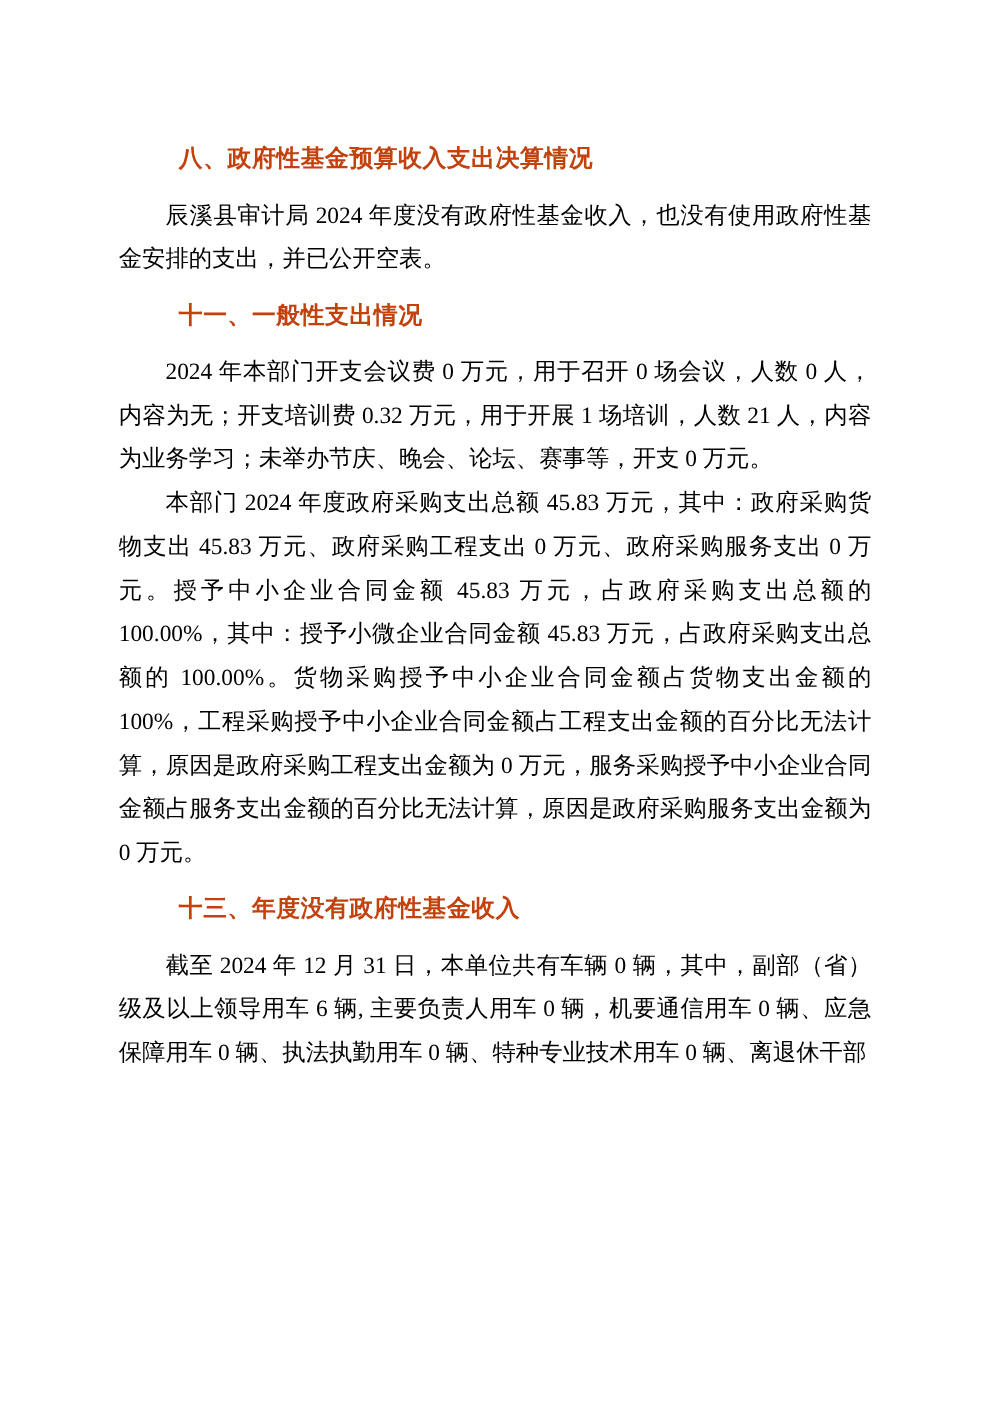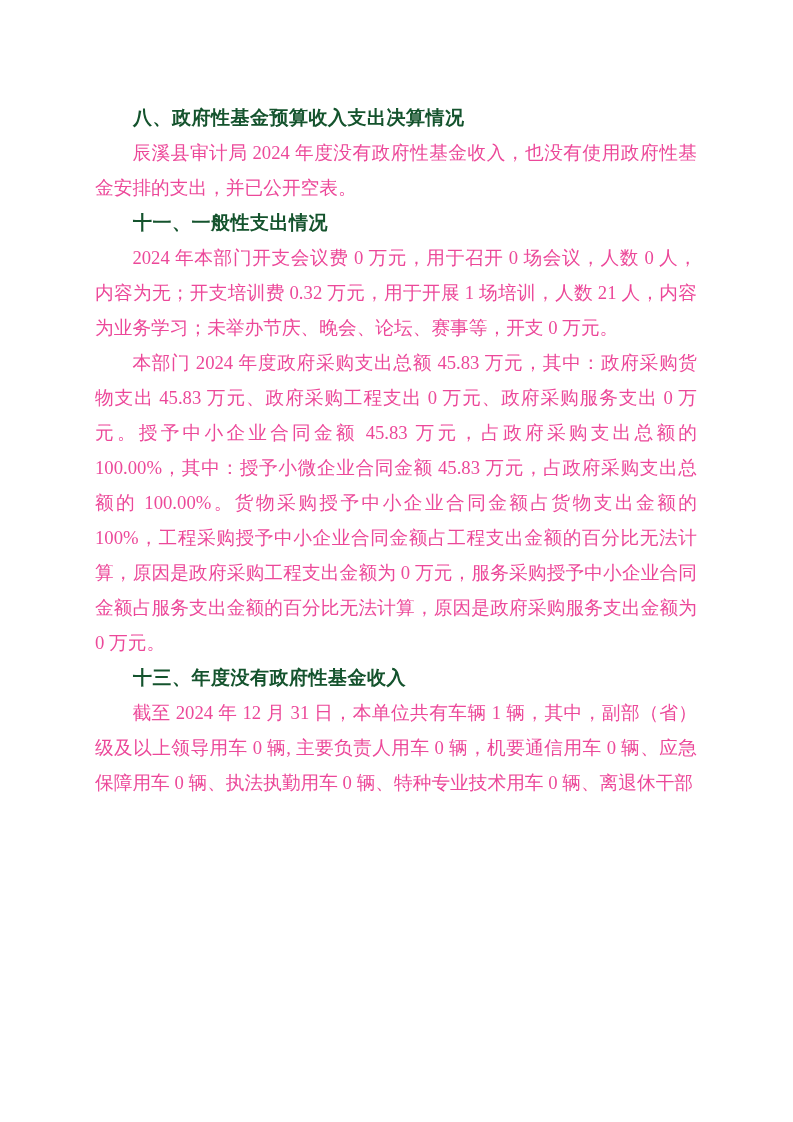--- a/index.html
+++ b/index.html
@@ -16,41 +16,41 @@
   }
   .content {
     position: absolute;
     left: 95px;
     top: 100px;
     width: 602px;
     color: #000000;
   }
   .section { margin: 0; padding: 0; }
   .section-heading {
-    margin: 0;
+    margin: 10px;
     padding: 0;
     font-family: "Liberation Sans", sans-serif;
     font-weight: 700;
     font-size: 19px;
     line-height: 35px;
     text-indent: 2em;
     letter-spacing: 0.5px;
-    color: #14532d;
+    color: #c2410c;
     white-space: normal;
   }
   .section-paragraph {
     margin: 0;
     padding: 0;
     font-family: "Liberation Serif", serif;
     font-weight: 400;
     font-size: 18.7px;
     line-height: 35px;
     text-indent: 2em;
     text-align: justify;
-    color: #ec4899;
+    color: #000000;
   }
 </style>
 </head>
 <body>
 
 <div class="page">
   <div class="content">
 
     <div class="section">
       <h2 class="section-heading">八、政府性基金预算收入支出决算情况</h2>
@@ -65,17 +65,17 @@
       <h2 class="section-heading">十一、一般性支出情况</h2>
       <p class="section-paragraph">2024 年本部门开支会议费 0 万元，用于召开 0 场会议，人数 0 人，内容为无；开支培训费 0.32 万元，用于开展 1 场培训，人数 21 人，内容为业务学习；未举办节庆、晚会、论坛、赛事等，开支 0 万元。</p>
     </div>
 
     <div class="section">
       <p class="section-paragraph">本部门 2024 年度政府采购支出总额 45.83 万元，其中：政府采购货物支出 45.83 万元、政府采购工程支出 0 万元、政府采购服务支出 0 万元。授予中小企业合同金额 45.83 万元，占政府采购支出总额的 100.00%，其中：授予小微企业合同金额 45.83 万元，占政府采购支出总额的 100.00%。货物采购授予中小企业合同金额占货物支出金额的 100%，工程采购授予中小企业合同金额占工程支出金额的百分比无法计算，原因是政府采购工程支出金额为 0 万元，服务采购授予中小企业合同金额占服务支出金额的百分比无法计算，原因是政府采购服务支出金额为 0 万元。</p>
     </div>
 
     <div class="section">
       <h2 class="section-heading">十三、年度没有政府性基金收入</h2>
-      <p class="section-paragraph">截至 2024 年 12 月 31 日，本单位共有车辆 1 辆，其中，副部（省）级及以上领导用车 0 辆, 主要负责人用车 0 辆，机要通信用车 0 辆、应急保障用车 0 辆、执法执勤用车 0 辆、特种专业技术用车 0 辆、离退休干部</p>
+      <p class="section-paragraph">截至 2024 年 12 月 31 日，本单位共有车辆 0 辆，其中，副部（省）级及以上领导用车 6 辆, 主要负责人用车 0 辆，机要通信用车 0 辆、应急保障用车 0 辆、执法执勤用车 0 辆、特种专业技术用车 0 辆、离退休干部</p>
     </div>
 
   </div>
 </div>
 
 </body></html>

